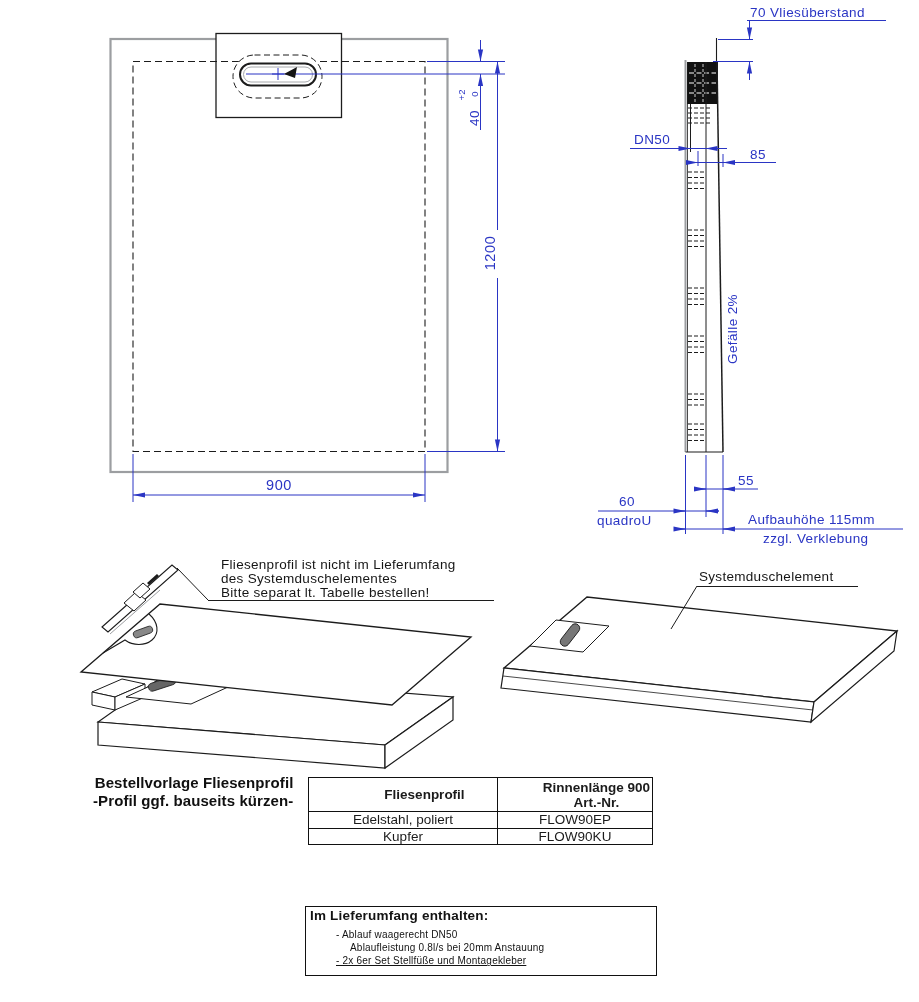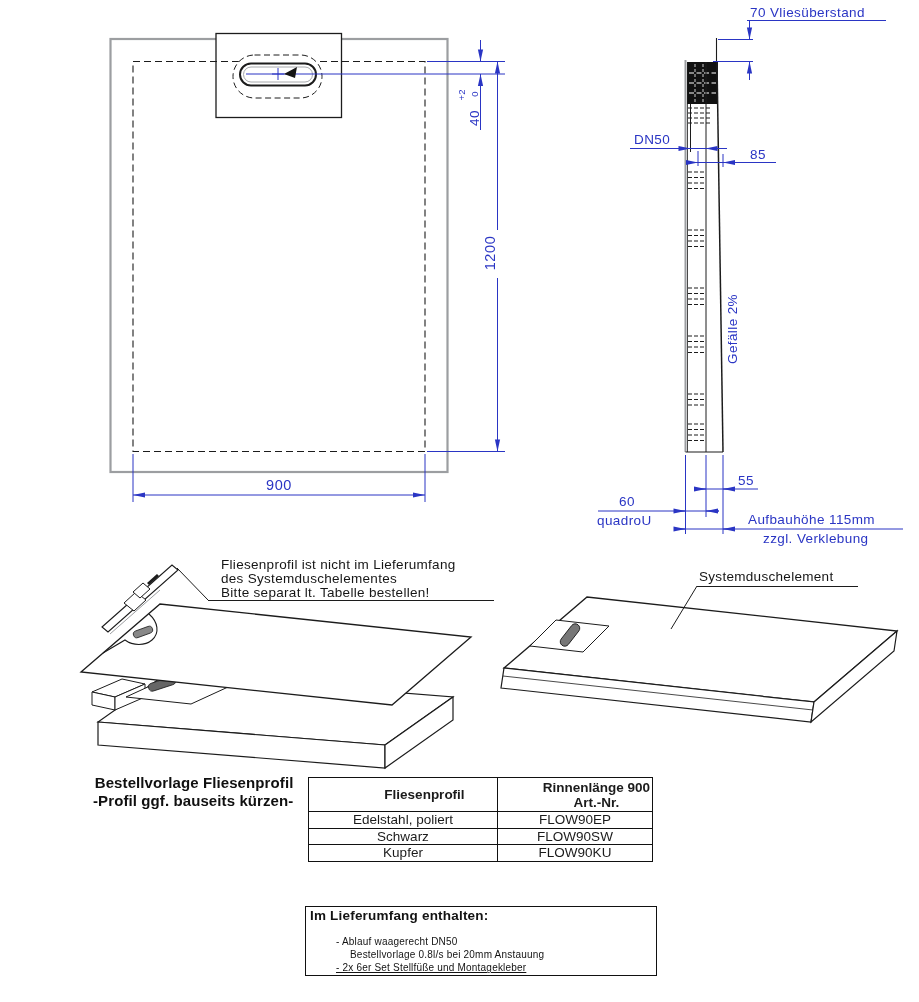--- a/index.html
+++ b/index.html
@@ -33,21 +33,21 @@
   .ptable th,.ptable td{border:1.6px solid #111;text-align:center;color:#1b1b1b;
           padding:0;overflow:hidden;white-space:nowrap;}
   .ptable th{height:33px;font-size:13.5px;font-weight:bold;line-height:15px;padding-left:43px;}
   .ptable td{height:15.5px;font-size:13.5px;font-weight:400;}
   .ptable .c1{width:189px;}
   .ptable .c2{width:155px;}
 
   
   .scope{position:absolute;left:305px;top:906px;width:350px;height:68px;
          border:1.7px solid #111;color:#131313;}
-  .scope-title{font-size:13.5px;font-weight:bold;margin:1px 0 12px 4px;letter-spacing:0.2px;}
+  .scope-title{font-size:13.5px;font-weight:bold;margin:1px 0 5px 4px;letter-spacing:0.2px;}
   .scope-item{font-size:10px;line-height:13.2px;letter-spacing:0.2px;}
   .i1{padding-left:30px;}
   .i2{padding-left:40px;}
   .i3{padding-left:44px;}
   .i4{padding-left:30px;text-decoration:underline;}
 </style>
 </head>
 <body>
 
 <div class="page">
@@ -217,30 +217,26 @@
         <span>Art.-Nr.</span>
       </th>
     </tr>
   </thead>
   <tbody>
     <tr>
       <td>Edelstahl, poliert</td>
       <td>FLOW90EP</td>
     </tr>
     <tr>
-      <td>Schwarz</td>
-      <td>FLOW90SW</td>
-    </tr>
-    <tr>
       <td>Kupfer</td>
       <td>FLOW90KU</td>
     </tr>
   </tbody>
 </table>
 
 <div class="scope">
   <div class="scope-title">Im Lieferumfang enthalten:</div>
   <div class="scope-item i1">- Ablauf waagerecht DN50</div>
-  <div class="scope-item i3">Bestellvorlage 0.8l/s bei 20mm Anstauung</div>
+  <div class="scope-item i3">Ablaufleistung 0.8l/s bei 20mm Anstauung</div>
   <div class="scope-item i4">- 2x 6er Set Stellfüße und Montagekleber</div>
 </div>
 
 </div>
 
 </body></html>

